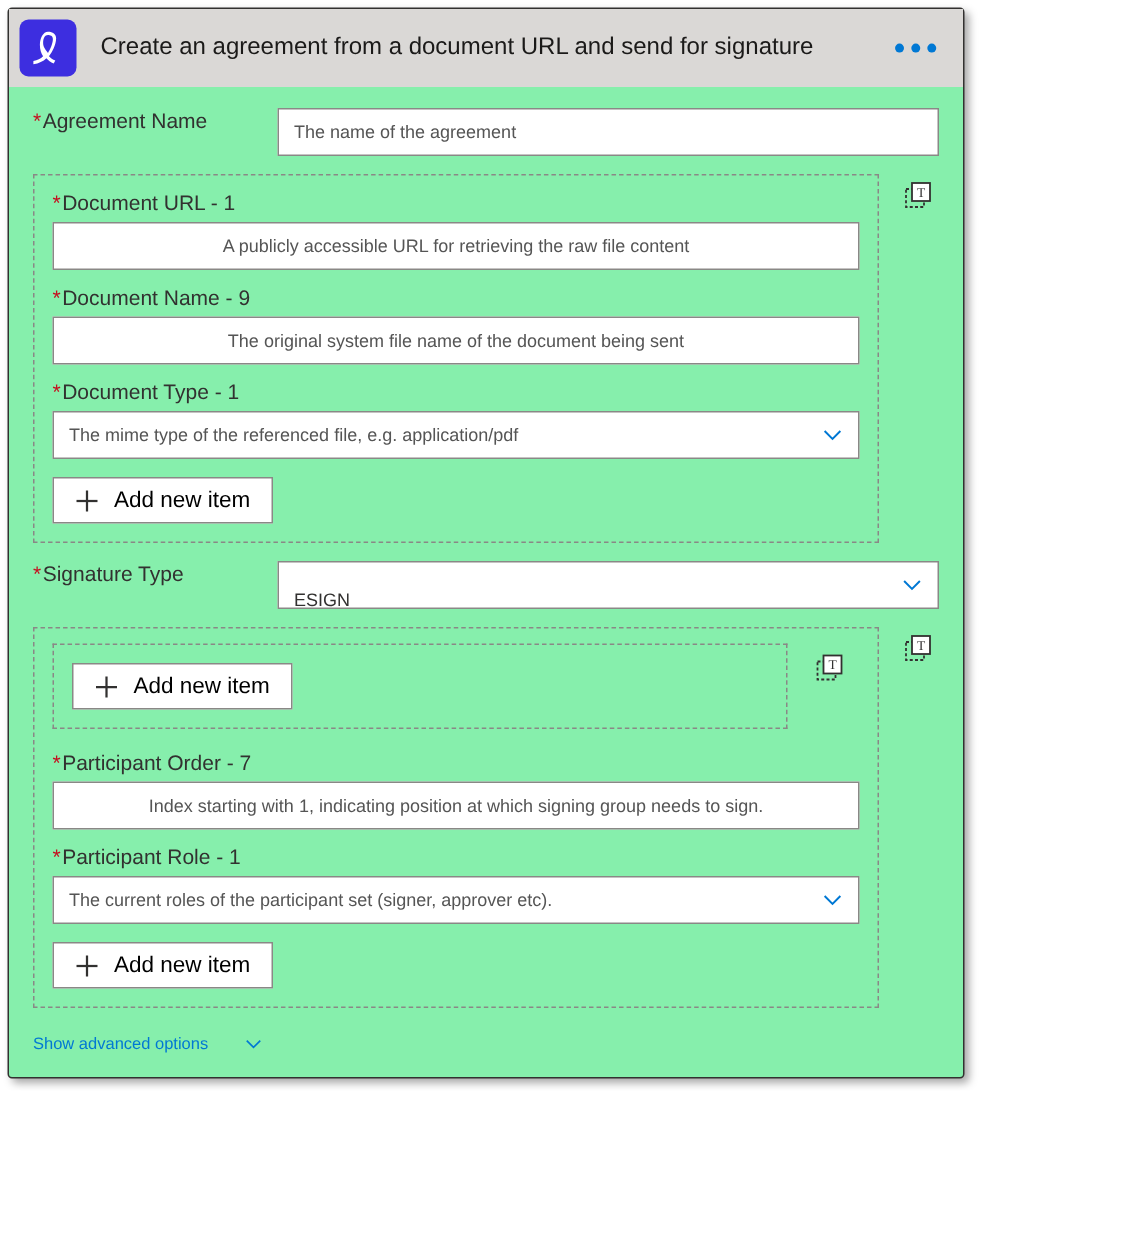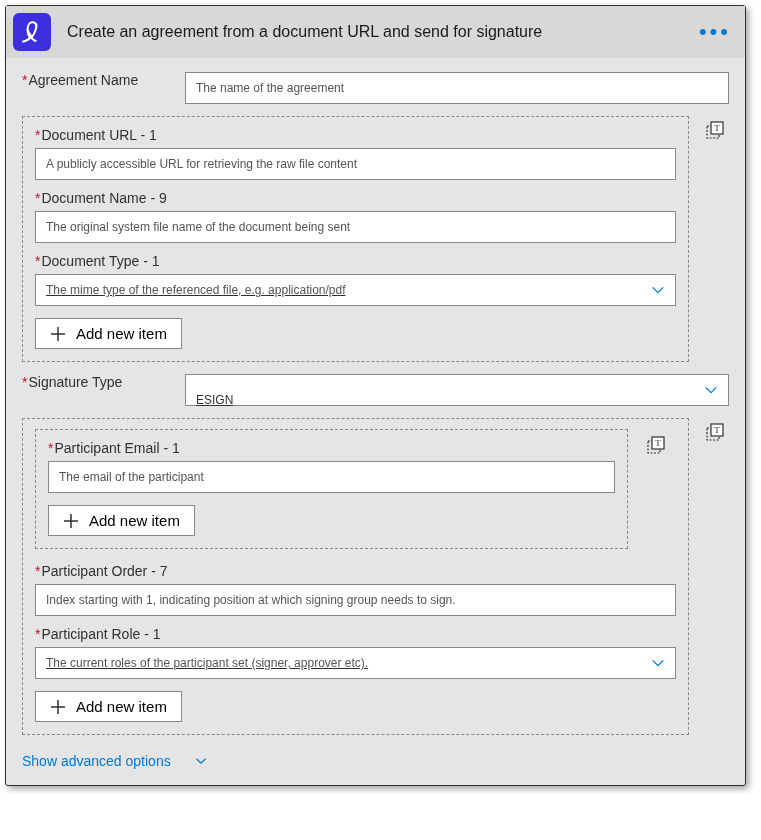--- a/index.html
+++ b/index.html
@@ -5,26 +5,26 @@
   * { box-sizing: border-box; }
   html, body { margin: 0; padding: 0; }
   body {
     font-family: "Segoe UI", Tahoma, sans-serif;
     font-size: 14px;
     color: #323130;
     background: #fff;
     width: 761px;
   }
   .card {
-    width: 741px;
+    width: 638px;
     margin: 5px 8px 8px 5px;
     border: 1px solid #323130;
     border-radius: 3px;
     box-shadow: 3px 3px 6px rgba(0,0,0,0.35);
-    background: #e5e5e5;
+    background: #86efac;
   }
   .header {
     display: flex;
     align-items: center;
     padding: 7px 10px 7px 7px;
     background: #dad8d6;
   }
   .app-icon {
     width: 38px; height: 38px;
     border-radius: 6px;
@@ -63,38 +63,37 @@
     font-size: 12px;
     color: #323130;
     background: #fff;
   }
   .control::placeholder { color: #555; }
   .select {
     display: flex;
     align-items: center;
     justify-content: space-between;
     cursor: pointer;
-    text-decoration: underline;
   }
   .select .val { color: #555; }
   .select .val.filled { color: #323130; margin-top: 20px; }
   .chev { width: 14px; height: 14px; stroke: #0078d4; stroke-width: 1.5; fill: none; }
   .dashed-group {
     border: 1px dashed #8a8886;
     padding: 10px 12px 12px 12px;
     margin-bottom: 12px;
     position: relative;
   }
   .field { margin-bottom: 10px; }
   .field-label {
     font-size: 14px;
     color: #323130;
     margin-bottom: 5px;
   }
-  .field .control, .field .select { width: 100%; }
+  .field .control, .field .select { width: 100%; text-align: center; }
   .add-btn {
     display: inline-flex;
     align-items: center;
     gap: 10px;
     border: 1px solid #8a8886;
     background: #fff;
     padding: 6px 14px;
     font-family: inherit;
     font-size: 15px;
     cursor: pointer;
@@ -106,21 +105,21 @@
     position: absolute;
     top: 6px; right: 8px;
     width: 20px; height: 20px;
     display: flex; align-items: center; justify-content: center;
     cursor: pointer;
   }
   .group-wrap { position: relative; padding-right: 40px; }
   .group-wrap.nopad { padding-right: 0; }
   .adv-link {
     color: #0078d4;
-    font-size: 14px;
+    font-size: 11px;
     display: inline-flex;
     align-items: center;
     gap: 24px;
     cursor: pointer;
     margin-top: 6px;
   }
   .adv-link .chev { width: 12px; height: 12px; }
 </style>
 </head>
 <body>
@@ -198,24 +197,20 @@
       </div>
     </div>
 
     
     <div class="group-wrap">
       <div class="dashed-group">
 
         
         <div class="group-wrap nopad" style="padding-right:0;">
           <div class="dashed-group" style="margin-right:48px; padding-right:12px;">
-            <div class="field">
-              <div class="field-label"><span class="req">*</span><span>Participant Email - 1</span></div>
-              <input class="control" type="text" placeholder="The email of the participant" style="">
-            </div>
             <button class="add-btn">
               <svg class="plus" viewBox="0 0 16 16">
                   <line x1="8" y1="1" x2="8" y2="15"></line>
                   <line x1="1" y1="8" x2="15" y2="8"></line>
                 </svg>
               <span>Add new item</span>
             </button>
           </div>
           <div class="dyn-icon" style="top:6px; right:10px;">
             <svg width="18" height="18" viewBox="0 0 18 18" fill="none" stroke="#323130" stroke-width="1.2">

